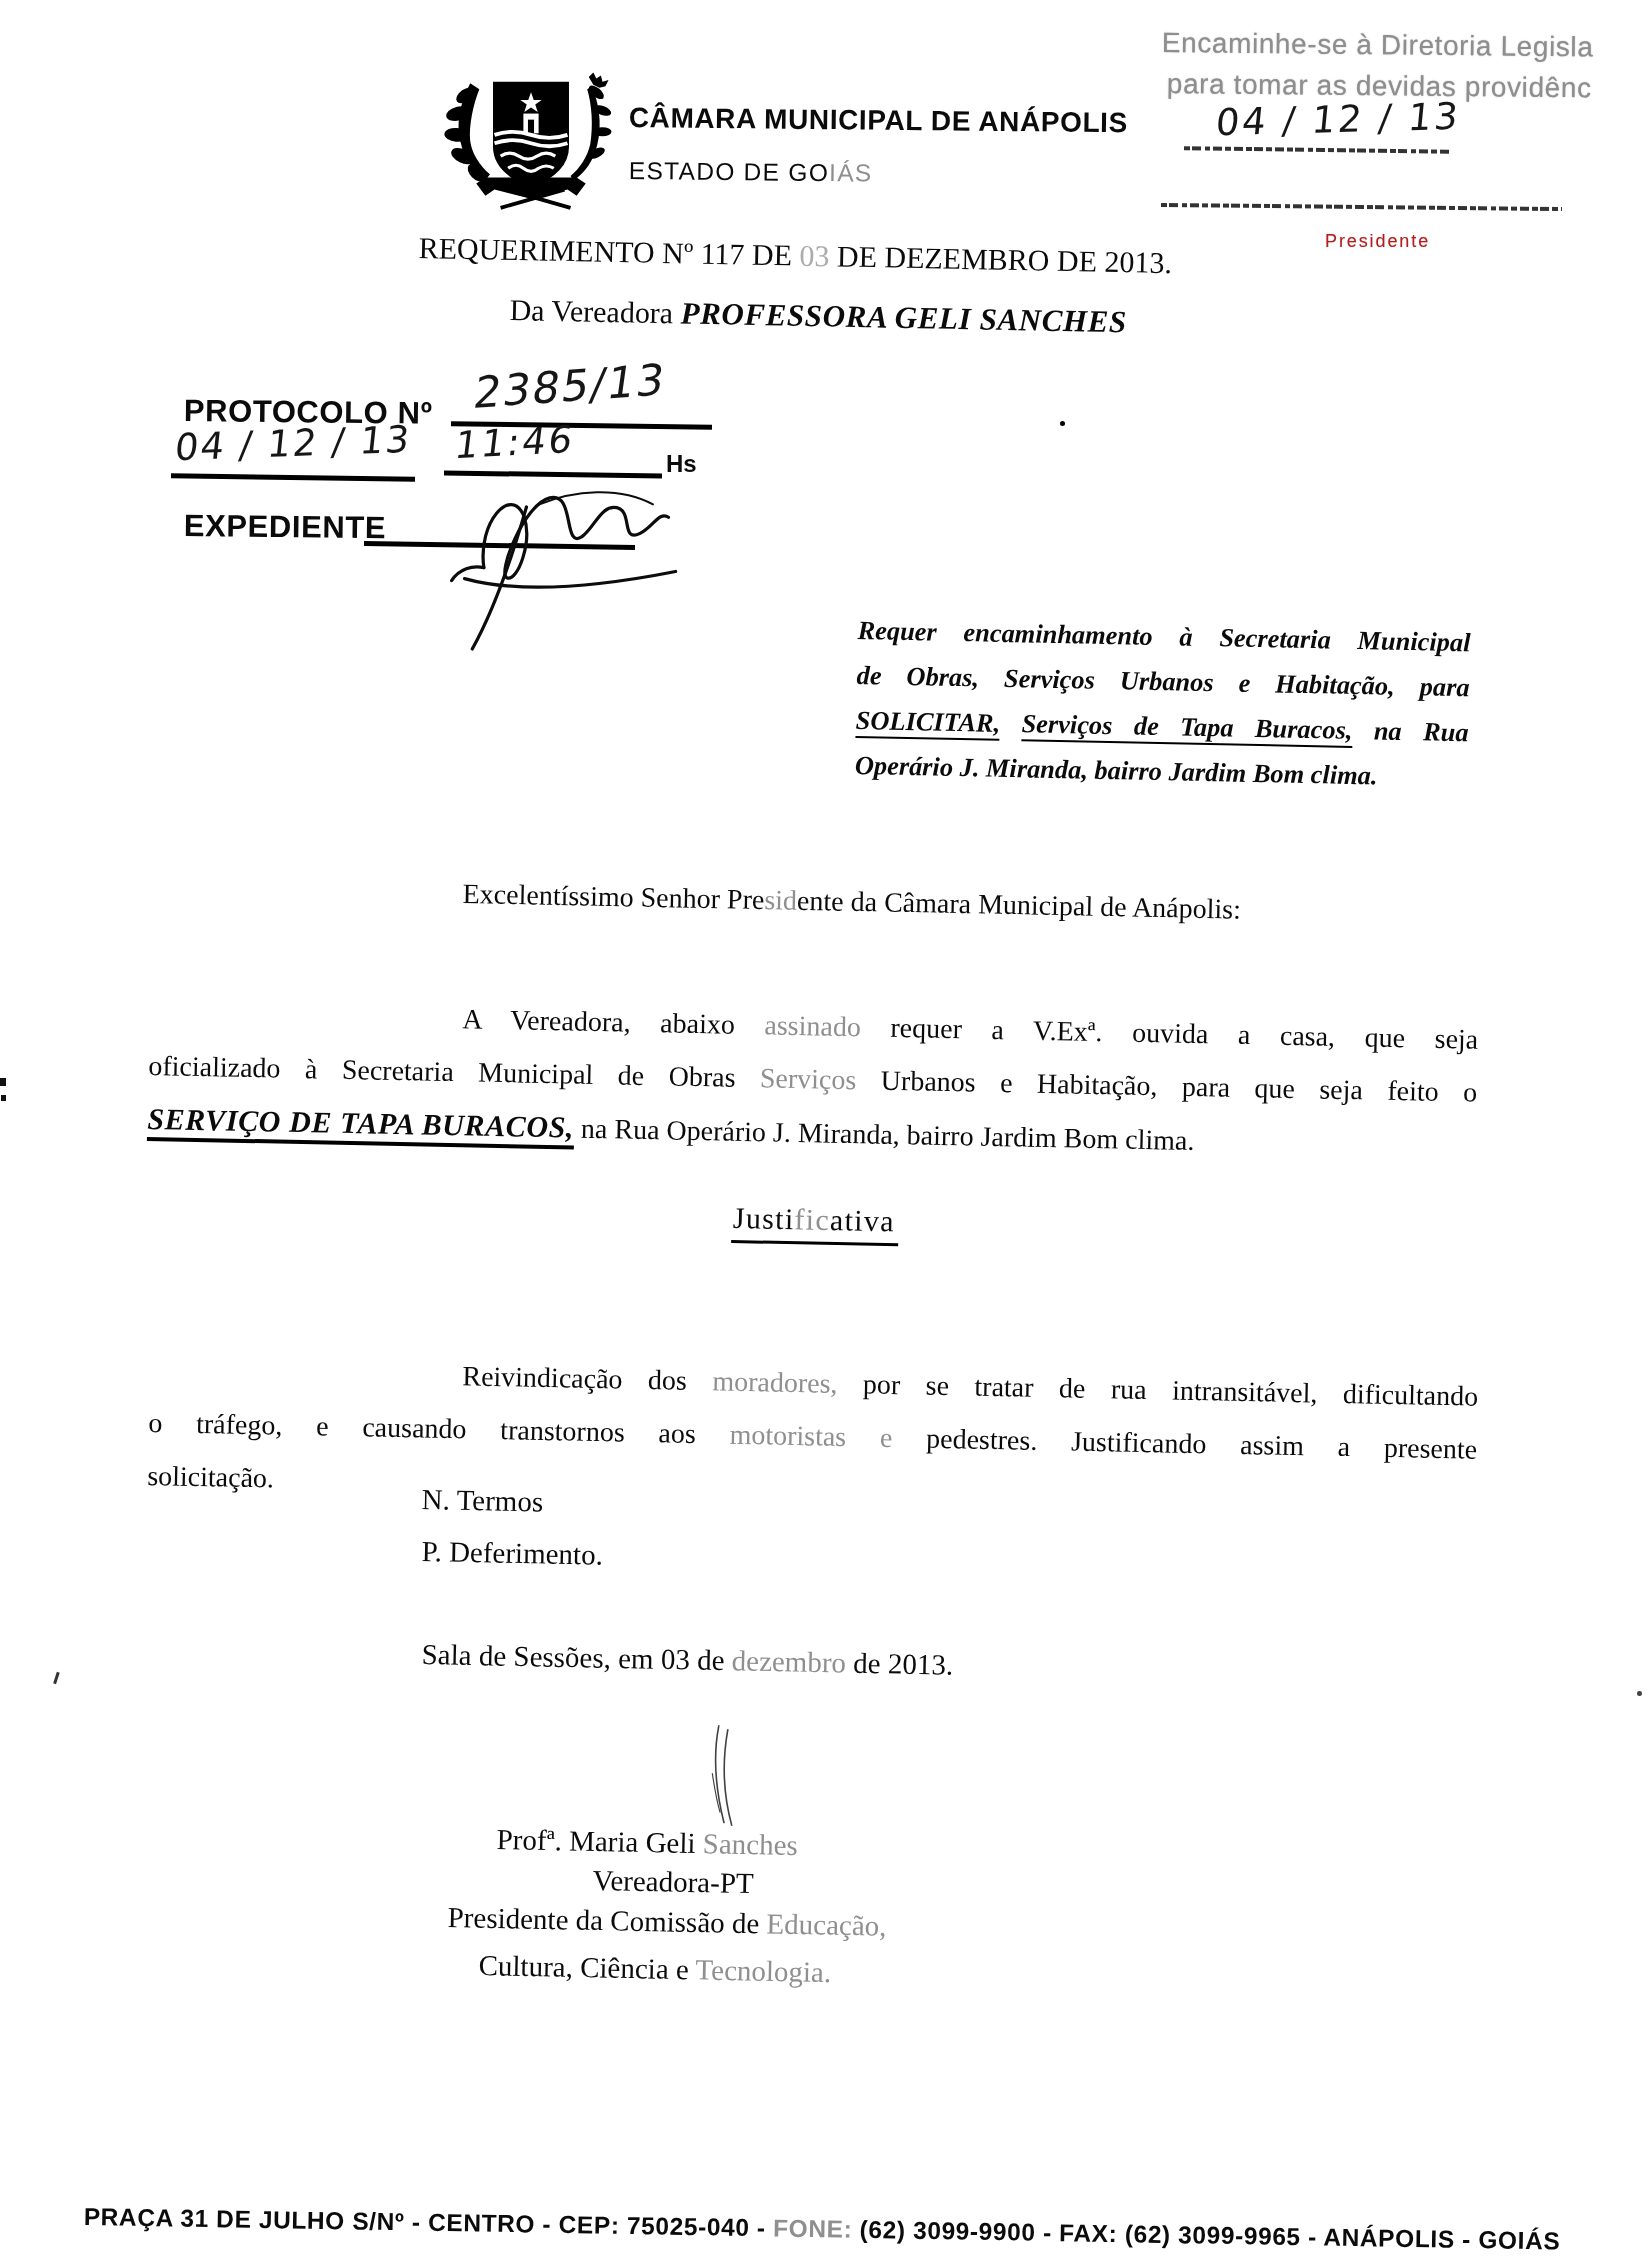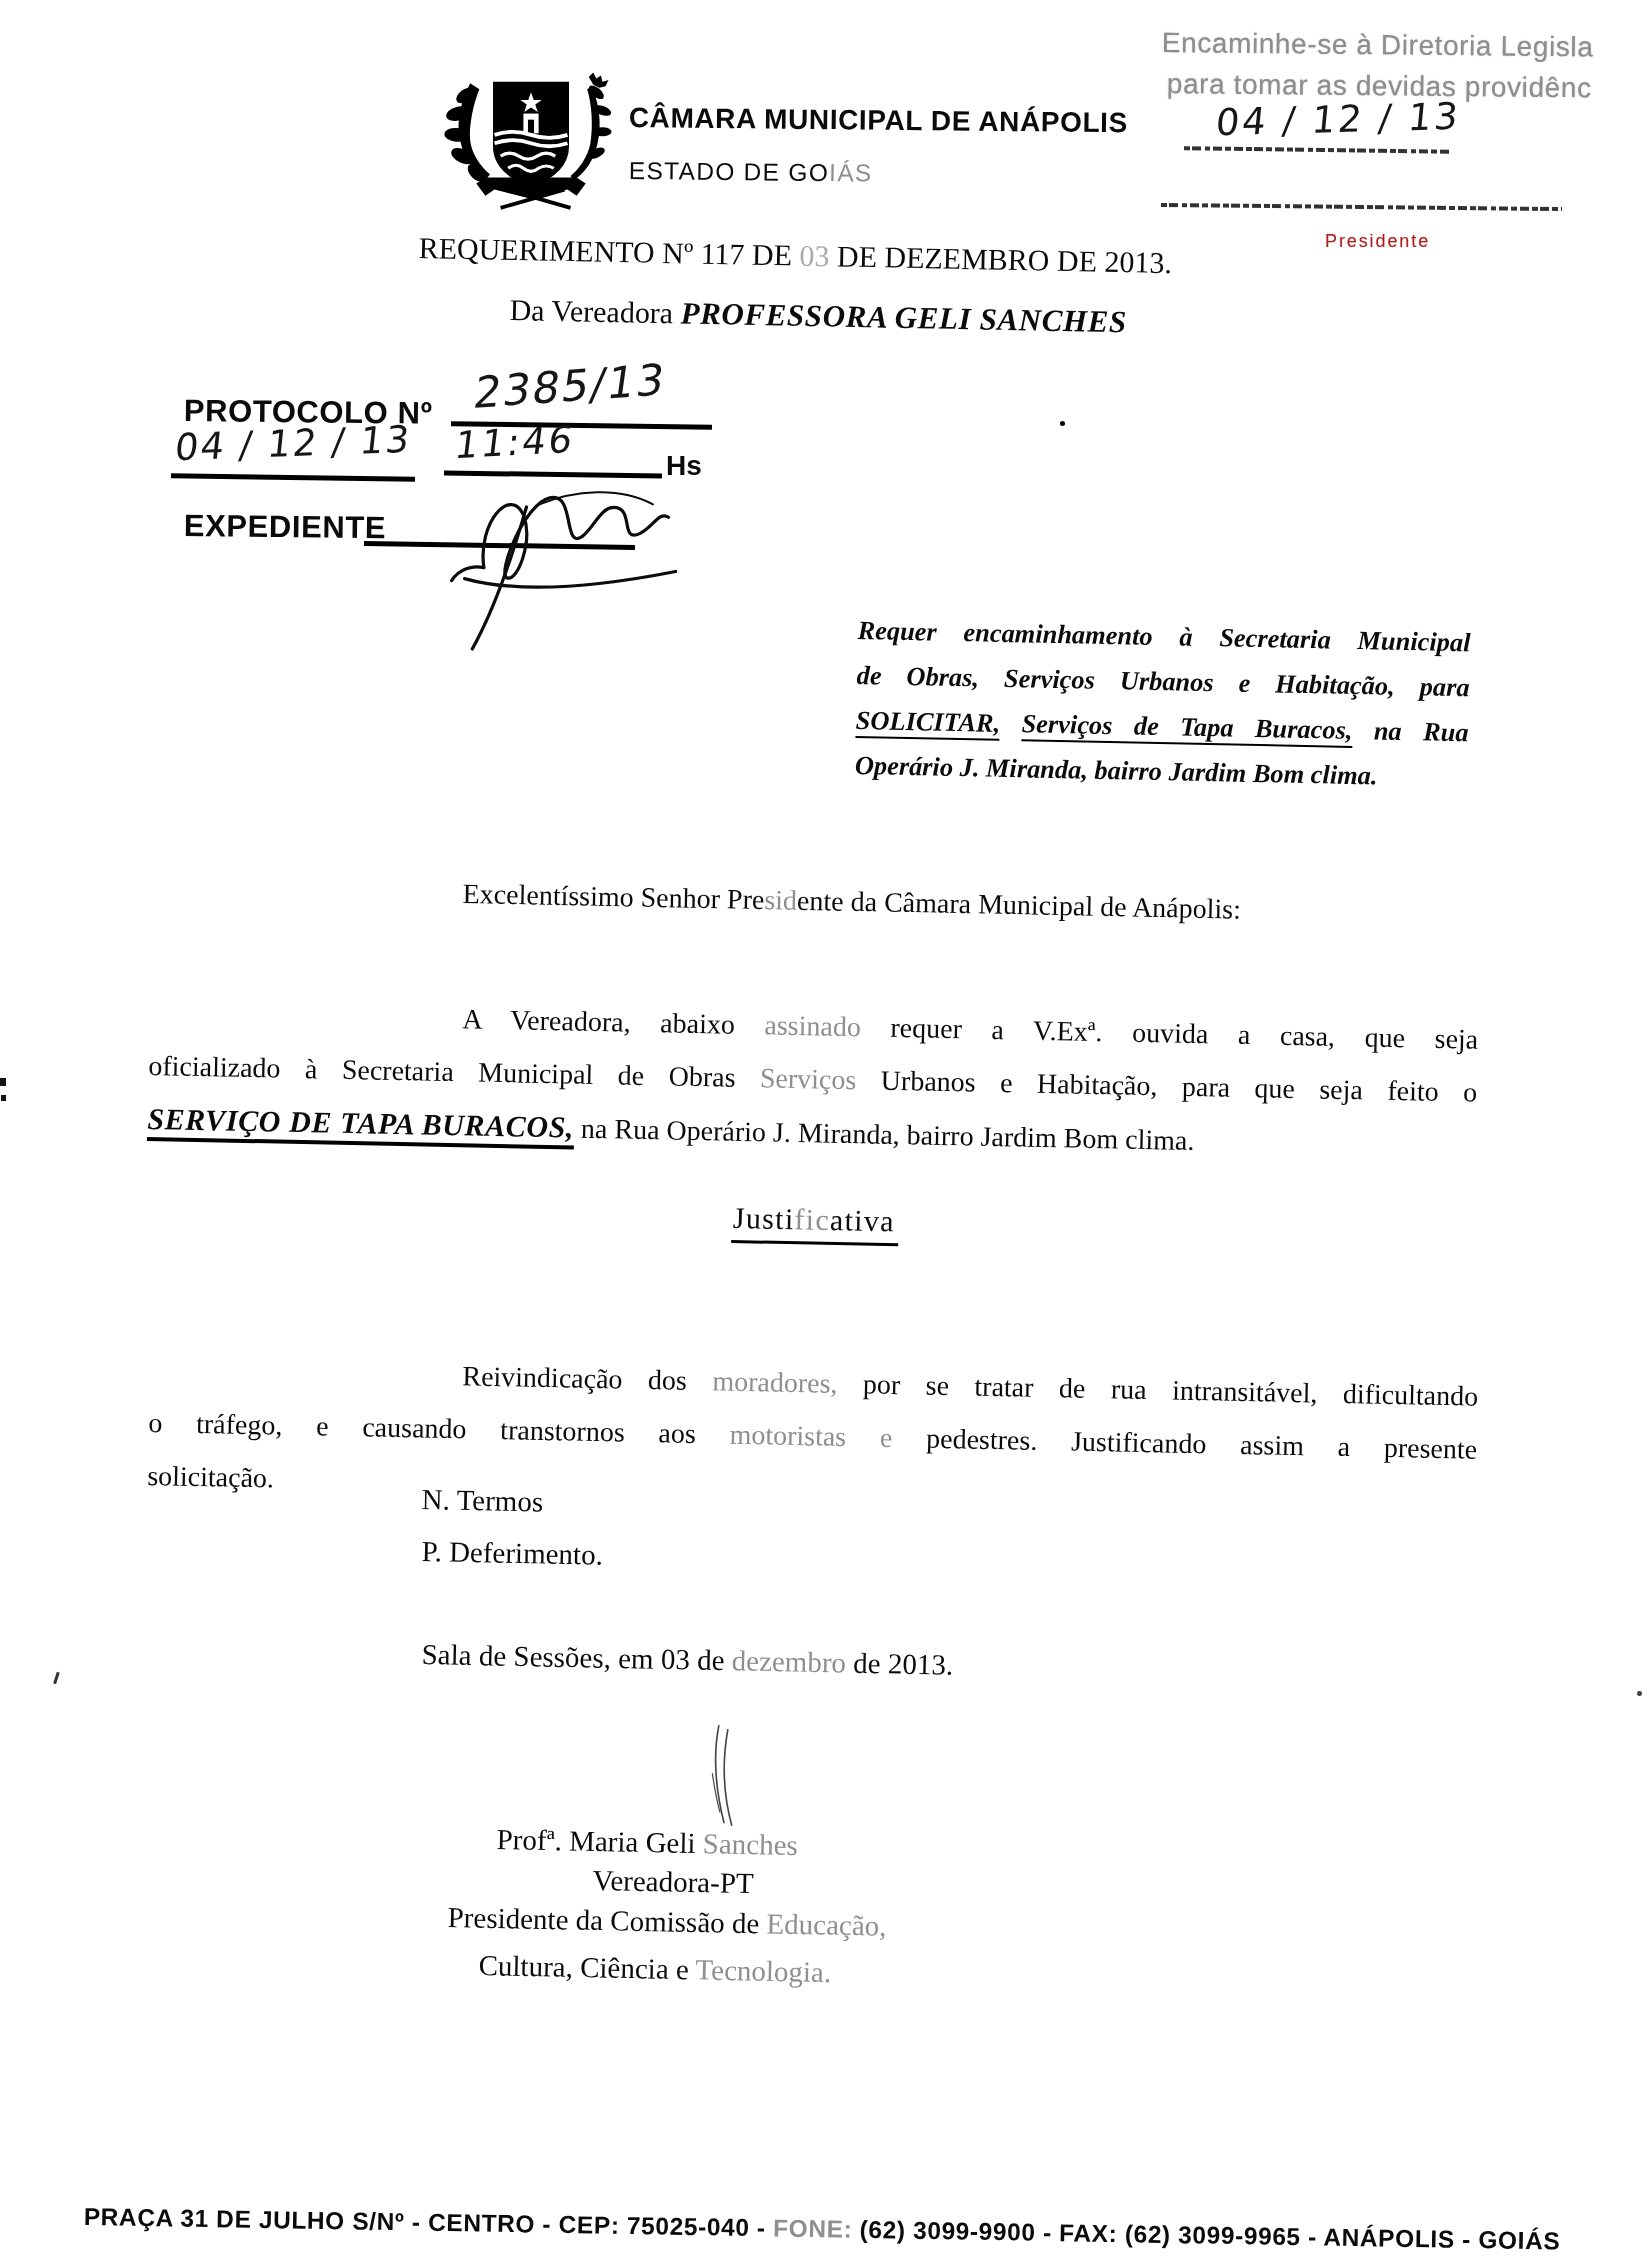--- a/index.html
+++ b/index.html
@@ -77,21 +77,21 @@
 
   <div class="abs tilt" style="left:419px;top:231px;font-size:30px;"><span>REQUERIMENTO Nº 117 DE </span><span class="vfaint">03</span><span> DE DEZEMBRO DE 2013.</span></div>
   <div class="abs tilt" style="left:510px;top:292px;font-size:30px;"><span>Da Vereadora </span><span class="bi" style="font-size:31px;letter-spacing:0.6px;">PROFESSORA GELI SANCHES</span></div>
 
   <div class="abs sans b tilt-sm" style="left:184px;top:393px;font-size:31px;letter-spacing:0.6px;">PROTOCOLO Nº</div>
   <div class="abs hand" style="left:474px;top:361px;font-size:43px;letter-spacing:1.9px;transform:rotate(-4deg) skewX(-12deg);">2385/13</div>
   <div class="abs rule" style="left:451px;top:423px;width:261px;transform:rotate(0.8deg);"></div>
 
   <div class="abs hand" style="left:175px;top:422px;font-size:37px;letter-spacing:1.9px;transform:rotate(-2deg) skewX(-8deg);">04 / 12 / 13</div>
   <div class="abs hand" style="left:455px;top:421px;font-size:37px;letter-spacing:2.6px;transform:rotate(-3deg) skewX(-10deg);">11:46</div>
-  <div class="abs sans b" style="left:666px;top:450px;font-size:28px;">Hs</div>
+  <div class="abs sans b" style="left:666px;top:450px;font-size:24px;">Hs</div>
   <div class="abs rule" style="left:171px;top:475px;width:244px;transform:rotate(0.8deg);"></div>
   <div class="abs rule" style="left:444px;top:472px;width:218px;transform:rotate(0.8deg);"></div>
 
   <div class="abs sans b tilt-sm" style="left:184px;top:508px;font-size:31px;letter-spacing:0.6px;">EXPEDIENTE</div>
   <div class="abs rule" style="left:364px;top:543px;width:271px;transform:rotate(0.8deg);"></div>
   <div class="abs" style="left:387px;top:445px;">
     <svg width="297" height="213" viewBox="0 0 460 330" aria-hidden="true">
       <g stroke="#0c0c0c" stroke-width="5" fill="none" stroke-linecap="round">
         <path d="M100,210 C112,192 132,186 150,190"></path>
         <path d="M150,190 C140,120 192,62 212,110 C226,150 202,212 186,206 C170,200 212,92 252,82 C292,72 272,162 302,142 C322,127 332,92 356,97 C381,102 362,152 392,137 C412,127 422,102 436,112"></path>

